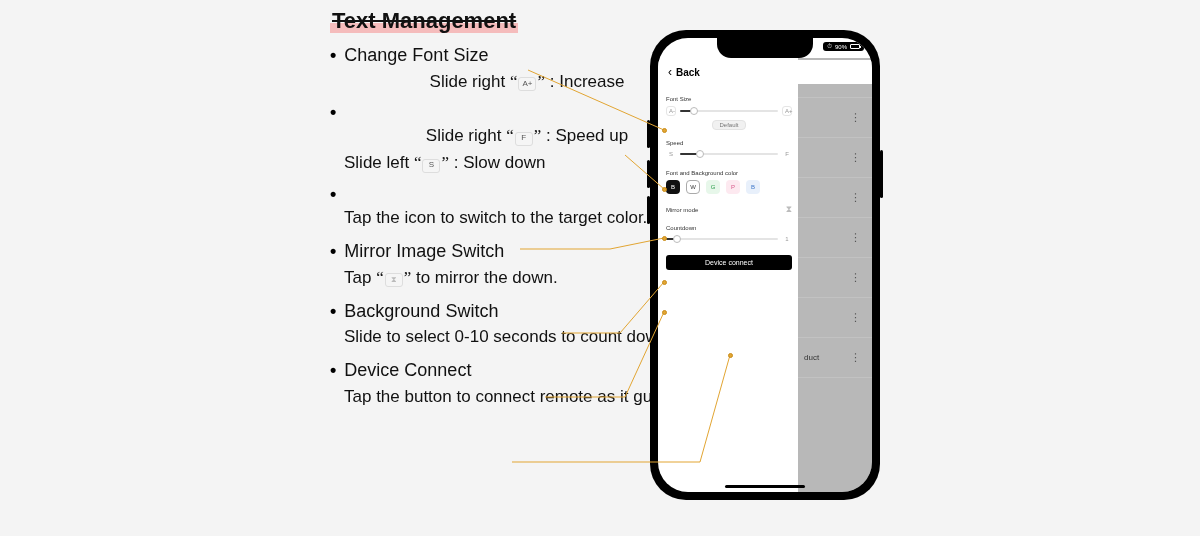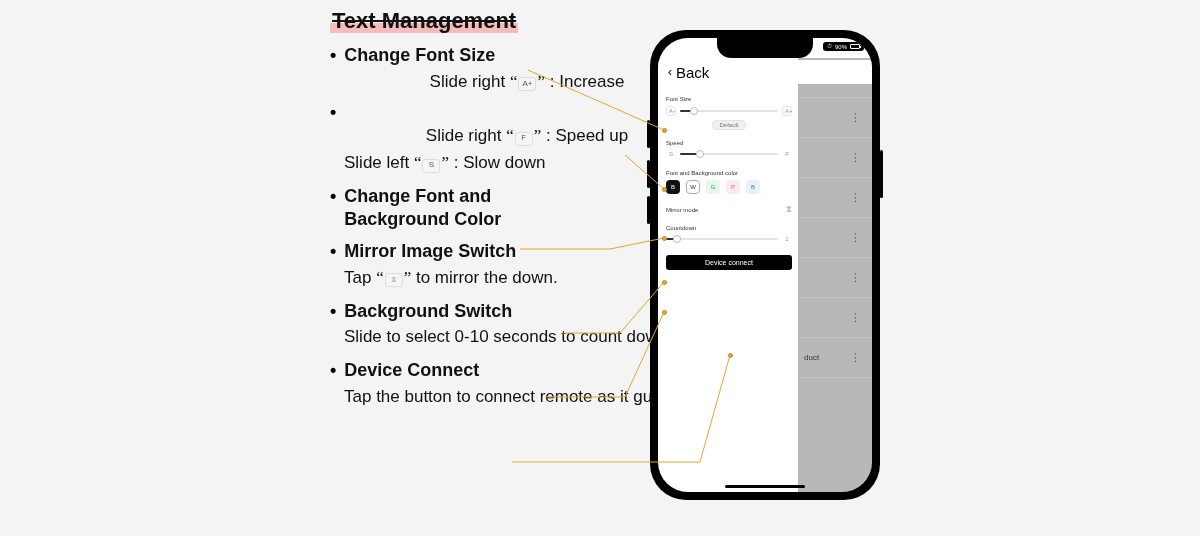--- a/index.html
+++ b/index.html
@@ -10,21 +10,21 @@
   .left { position: absolute; left: 330px; top: 8px; width: 380px; }
   .title {
     font-weight: 800; font-size: 22px; color: #111; text-decoration: line-through;
     display: inline; position: relative;
     box-shadow: inset 0 -10px 0 0 rgba(246,120,120,0.45);
     padding: 0 2px;
   }
   .section { margin-top: 8px; }
   .bullet-row { display: flex; align-items: baseline; gap: 8px; margin-top: 10px; }
   .bullet { font-weight: 800; font-size: 18px; line-height: 1; }
-  .heading { font-weight: 700; font-size: 18px; color: #111; line-height: 1.25; }
+  .heading { font-weight: 400; font-size: 18px; color: #111; line-height: 1.25; }
   .body-line { font-size: 17px; color: #111; line-height: 1.35; margin-top: 4px; margin-left: 14px; }
   .body-line.tight { margin-top: 4px; text-align: center; }
   .inline-badge {
     display:inline-flex; align-items:center; justify-content:center;
     min-width:18px; height:14px; font-size:8px; color:#555;
     background:#f5f5f5; border:1px solid #ddd; border-radius:3px;
     vertical-align: 1px; padding: 0 3px; margin:0 1px;
   }
   .q { font-family: Georgia, serif; }
 
@@ -63,21 +63,21 @@
     position:absolute; top:20px; right:0; width:74px; height:calc(100% - 20px);
     background: rgba(0,0,0,0.28);
   }
   .bg-row { height:40px; border-bottom:1px solid rgba(255,255,255,0.15); display:flex; align-items:center; justify-content:flex-end; padding-right:10px; }
   .bg-row .dots { color:#555; font-size:11px; letter-spacing:1px; }
   .bg-row.prod { justify-content:space-between; padding-left:6px; font-size:8px; color:#333; }
 
   
   .hdr { position:absolute; top:22px; left:0; right:0; height:24px; display:flex; align-items:center; padding:0 10px; background:#fff; z-index:3; }
   .hdr .chev { font-size:12px; margin-right:4px; }
-  .hdr .back { font-size:15px; font-weight:400; }
+  .hdr .back { font-size:10px; font-weight:700; }
 
   
   .sheet { position:absolute; top:46px; left:0; width:140px; padding:6px 6px 0 8px; font-size:7px; color:#222; }
   .lbl { font-size:6px; color:#333; margin-top:6px; margin-bottom:4px; }
   .slider-row { display:flex; align-items:center; gap:4px; }
   .slider { flex:1; height:2px; background:#e4e4e4; border-radius:1px; position:relative; }
   .slider .fill { position:absolute; left:0; top:0; height:2px; background:#333; border-radius:1px; }
   .slider .knob { position:absolute; top:-3px; width:8px; height:8px; background:#fff; border:1px solid #bbb; border-radius:50%; }
   .end { font-size:6px; color:#999; width:10px; text-align:center; border:1px solid #e5e5e5; border-radius:3px; padding:1px 2px; }
   .end.noborder { border:none; }
@@ -127,25 +127,22 @@
       </div>
       <div class="body-line">
         <span>Slide left </span><span class="q">“</span><span class="inline-badge">S</span><span class="q">”</span><span> : Slow down</span>
       </div>
     </div>
 
     
     <div class="section">
       <div class="bullet-row">
         <span class="bullet">•</span>
-        <span class="heading">
-          <span>Change Font and</span><br>
-          <span>Background Color</span>
-        </span>
-      </div>
+      </div>
+      <div class="body-line">Tap the icon to switch to the target color.</div>
     </div>
 
     
     <div class="section">
       <div class="bullet-row">
         <span class="bullet">•</span>
         <span class="heading">Mirror Image Switch</span>
       </div>
       <div class="body-line">
         <span>Tap </span><span class="q">“</span><span class="inline-badge" style="color:#bbb">⧗</span><span class="q">”</span><span> to mirror the down.</span>

